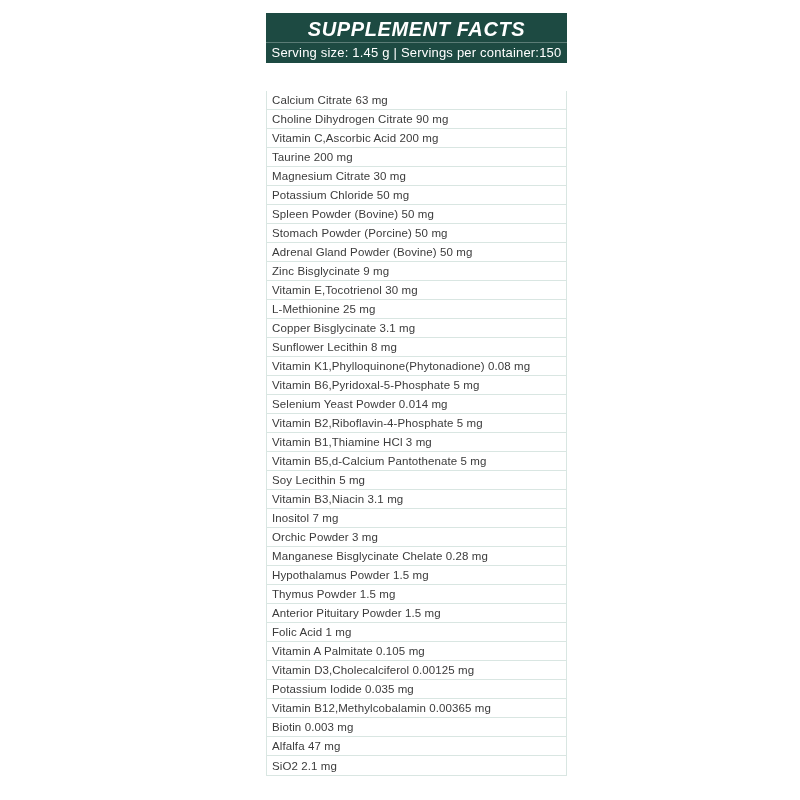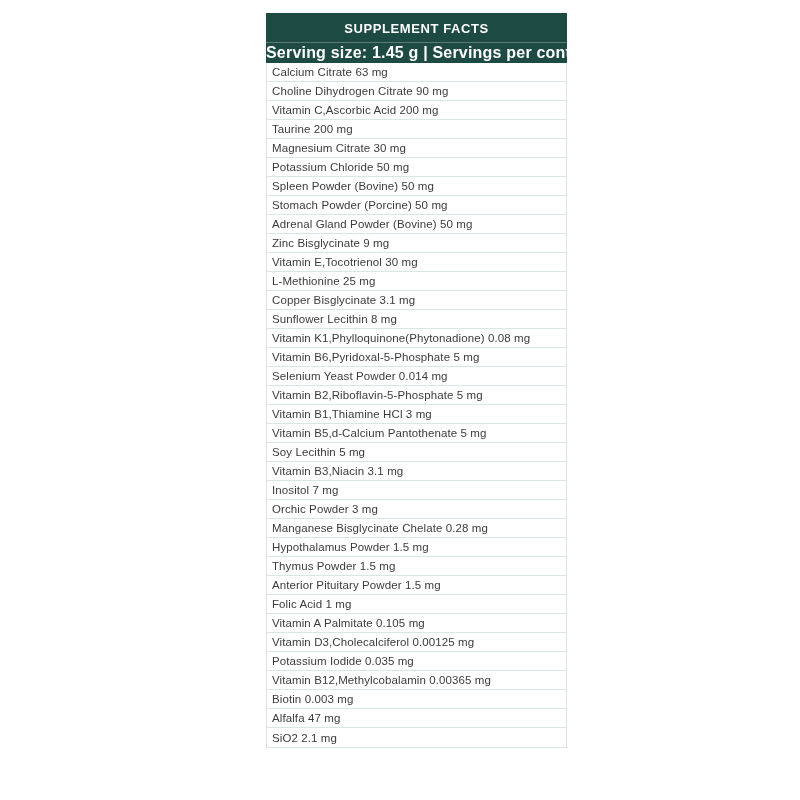--- a/index.html
+++ b/index.html
@@ -20,45 +20,47 @@
   .facts-header {
     background: var(--header-bg, #1d4a42);
     color: var(--header-text, #ffffff);
     text-align: center;
     height: 50px;
     box-sizing: border-box;
     padding-top: 5px;
   }
   .facts-title {
     display: block;
-    font-size: 13px;
+    font-size: 20px;
     font-weight: 700;
     letter-spacing: 0.6px;
     line-height: 22px;
     white-space: nowrap;
+    font-style: italic;
   }
   .facts-divider {
     height: 1px;
     background: rgba(255,255,255,0.28);
     margin: 2px 0 0 0;
   }
   .facts-serving {
     display: block;
-    font-size: 16px;
-    font-weight: 700;
+    font-size: 13px;
+    font-weight: 400;
     letter-spacing: 0.2px;
     line-height: 19px;
     white-space: nowrap;
     text-align: center;
   }
   .facts-rows {
     border: 1px solid var(--row-border, #d9e6e2);
     border-top: none;
     box-sizing: border-box;
     background: #ffffff;
+    margin-top: 28px;
   }
   .facts-row {
     height: 19px;
     box-sizing: border-box;
     border-bottom: 1px solid var(--row-border, #d9e6e2);
     display: flex;
     align-items: center;
     padding-left: 5px;
     font-size: 11.5px;
     letter-spacing: 0.1px;
@@ -125,21 +127,21 @@
       <div class="facts-row">
         <span>Vitamin K1,Phylloquinone(Phytonadione) 0.08 mg</span>
       </div>
       <div class="facts-row">
         <span>Vitamin B6,Pyridoxal-5-Phosphate 5 mg</span>
       </div>
       <div class="facts-row">
         <span>Selenium Yeast Powder 0.014 mg</span>
       </div>
       <div class="facts-row">
-        <span>Vitamin B2,Riboflavin-5-Phosphate 5 mg</span>
+        <span>Vitamin B2,Riboflavin-4-Phosphate 5 mg</span>
       </div>
       <div class="facts-row">
         <span>Vitamin B1,Thiamine HCl 3 mg</span>
       </div>
       <div class="facts-row">
         <span>Vitamin B5,d-Calcium Pantothenate 5 mg</span>
       </div>
       <div class="facts-row">
         <span>Soy Lecithin 5 mg</span>
       </div>

